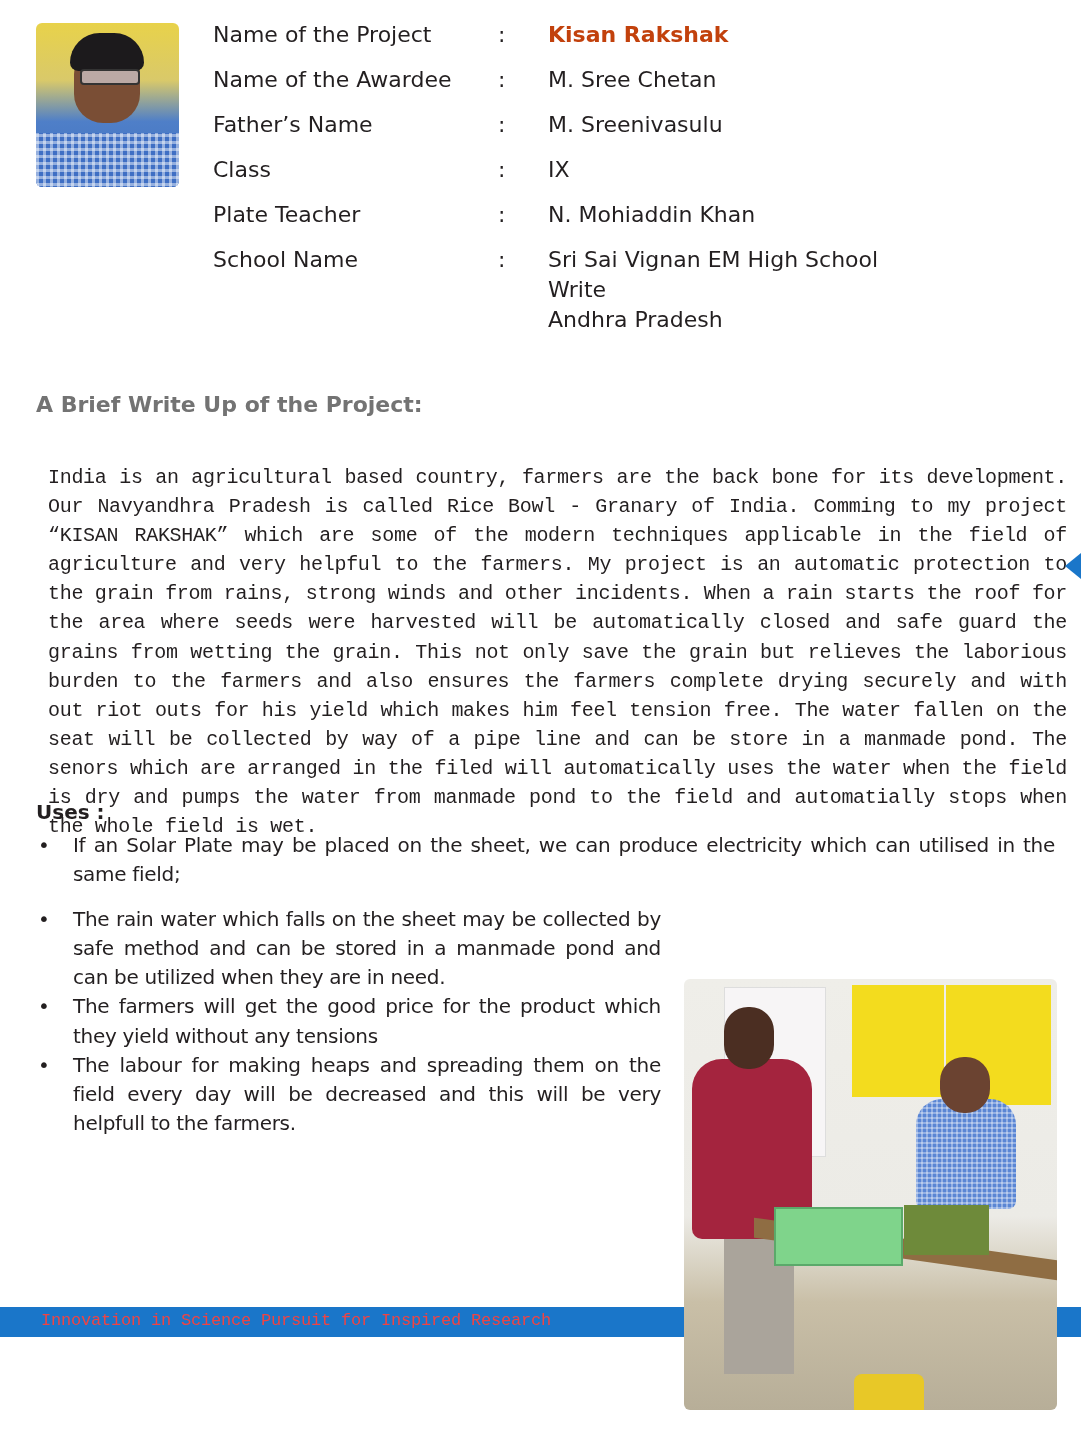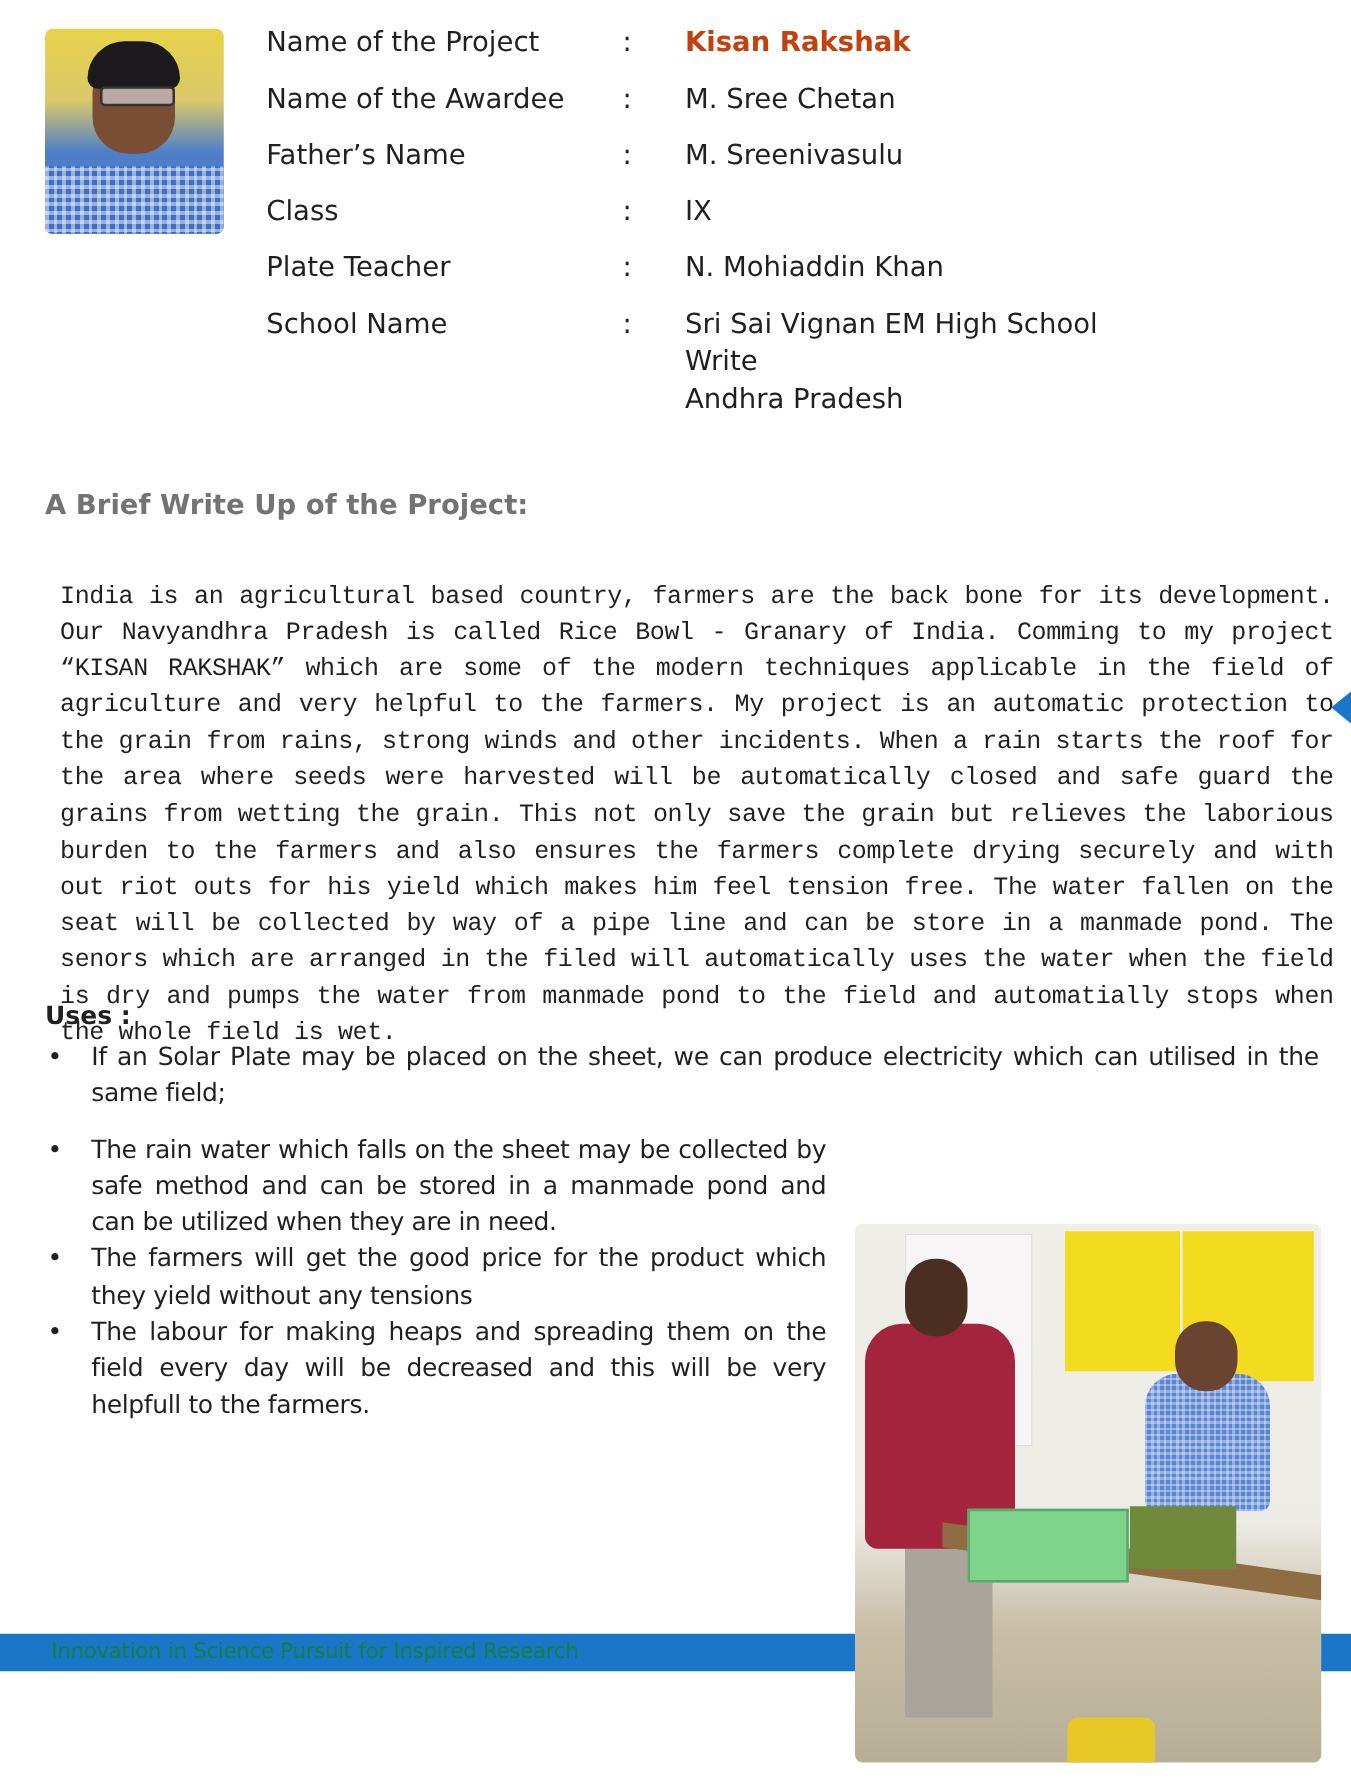--- a/index.html
+++ b/index.html
@@ -43,21 +43,21 @@
     font-size:20px; line-height:29.1px; letter-spacing:-0.3px; }
   .uses-list li { position: relative; padding-left: 37px; text-align: justify; }
   .uses-list li::before { content: "•"; position: absolute; left: 2px; top: 0; }
   .uses-list li.narrow { width: 588px; }
   .uses-list li.gap { margin-top: 16px; }
 
   .tab-arrow { position:absolute; right:0; top:553px; width:0; height:0;
     border-top:13px solid transparent; border-bottom:13px solid transparent; border-right:16px solid #1a76c9; }
 
   .footer-band { position:absolute; left:0; top:1307px; width:1081px; height:30px; background:#1a76c9; }
-  .footer-text { position:absolute; left:41px; top:1311px; font-size:17px; color:#15803d; letter-spacing:-0.2px; }
+  .footer-text { position:absolute; left:41px; top:1311px; font-size:17px; color:#ef4444; letter-spacing:-0.2px;font-family:Liberation Mono, monospace; }
 
   .photo { position:absolute; left:684px; top:979px; width:373px; height:431px; border-radius:6px; overflow:hidden;
     background: linear-gradient(180deg, #efeee9 0%, #ecebe6 55%, #c9bfa7 75%, #b7ae98 100%); }
   .photo .poster-left { position:absolute; left:40px; top:8px; width:100px; height:168px; background:#f7f5f6; border:1px solid #ddd; }
   .photo .poster-yellow { position:absolute; left:168px; top:6px; width:92px; height:112px; background:#f3dc1e; }
   .photo .poster-yellow2 { position:absolute; left:262px; top:6px; width:105px; height:120px; background:#f3dc1e; }
   .photo .man-shirt { position:absolute; left:8px; top:80px; width:120px; height:180px; background:#a4243e; border-radius:30px 30px 10px 10px; }
   .photo .man-head { position:absolute; left:40px; top:28px; width:50px; height:62px; background:#4b2e22; border-radius:24px; }
   .photo .man-pants { position:absolute; left:40px; top:245px; width:70px; height:150px; background:#aaa49b; }
   .photo .boy-shirt { position:absolute; left:232px; top:120px; width:100px; height:110px; background:#5a86d4; border-radius:26px 26px 8px 8px;

